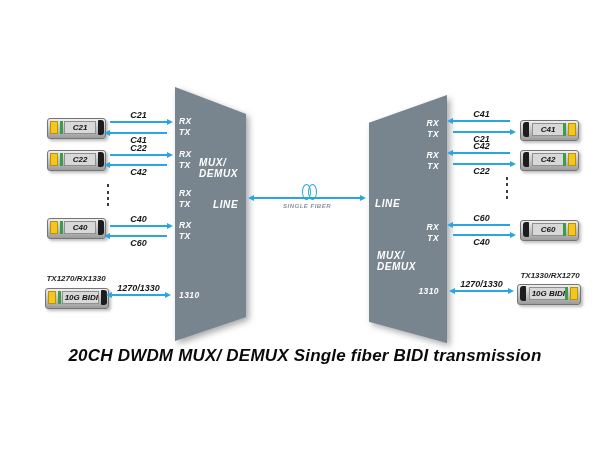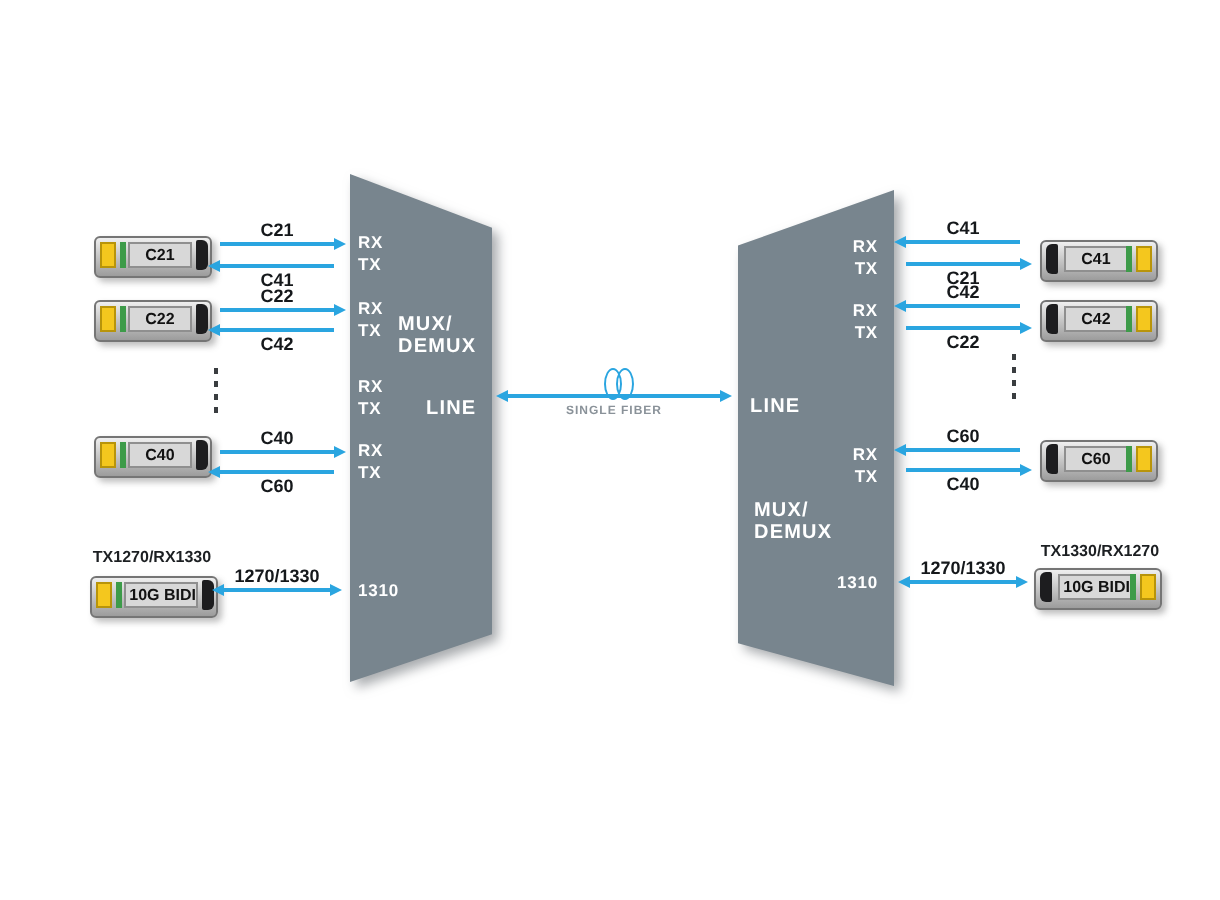--- a/index.html
+++ b/index.html
@@ -1,17 +1,17 @@
 <!DOCTYPE html>
 <html><head>
 <meta charset="utf-8">
 <style>
   html,body{margin:0;padding:0;background:#fff;}
   #canvas{position:relative;width:610px;height:450px;background:#ffffff;overflow:hidden;
-          font-family:"Liberation Sans",sans-serif;}
+          font-family:"Liberation Sans",sans-serif;font-style:italic;}
 
   
   .trapwrap{position:absolute;filter:drop-shadow(3px 3px 3px rgba(95,100,106,.55));}
   .trap{position:relative;width:100%;height:100%;background:#78858e;}
   .trap-l{clip-path:polygon(0 0,100% 10.6%,100% 90.6%,0 100%);}
   .trap-r{clip-path:polygon(100% 0,0 11.2%,0 91.4%,100% 100%);}
   .wtxt{position:absolute;color:#fff;font-weight:bold;}
   .port{font-size:8.5px;letter-spacing:.4px;}
   .biglbl{font-size:10px;letter-spacing:.6px;line-height:11px;}
 
@@ -186,14 +186,15 @@
   <span class="albl" style="left:453px;top:237px;">C40</span>
 
   <span class="albl" style="left:453px;top:279px;">1270/1330</span>
   <div class="arr b" style="left:455px;top:290px;width:53px;"></div>
 
   <div class="arr b" style="left:254px;top:197px;width:106px;"></div>
   <div class="coil" style="left:302px;top:184px;"></div>
   <div class="coil" style="left:308px;top:184px;"></div>
   <span class="fiberlbl" style="left:271px;top:203px;">SINGLE FIBER</span>
 
+  <div class="title">20CH DWDM MUX/ DEMUX Single fiber BIDI transmission</div>
 
 </div>
 
 </body></html>

